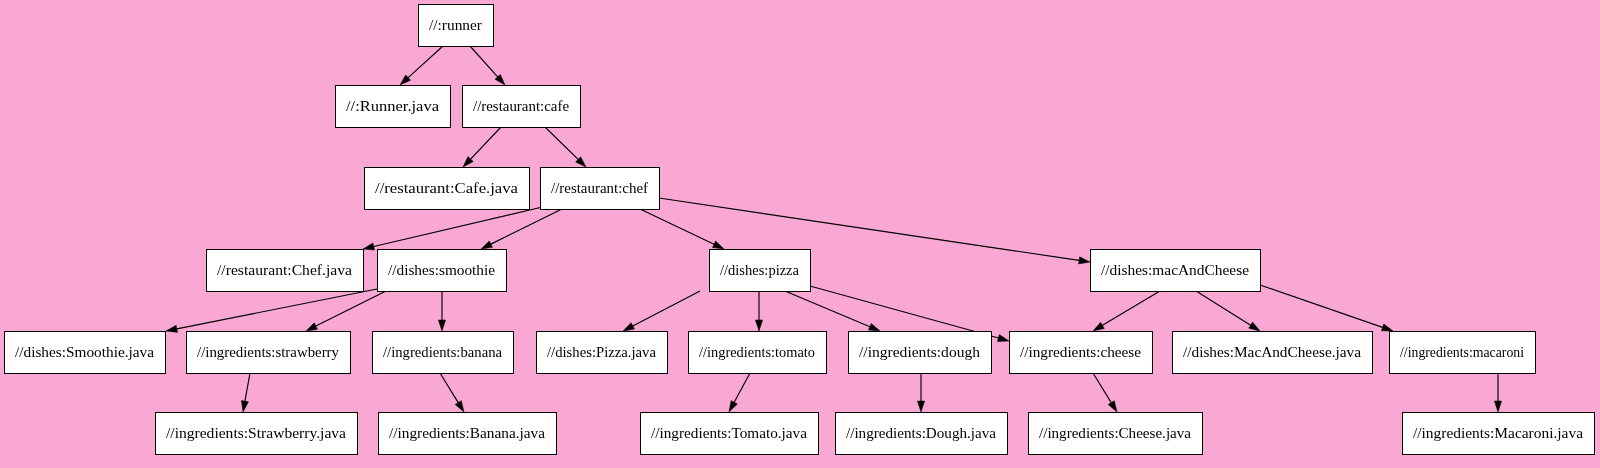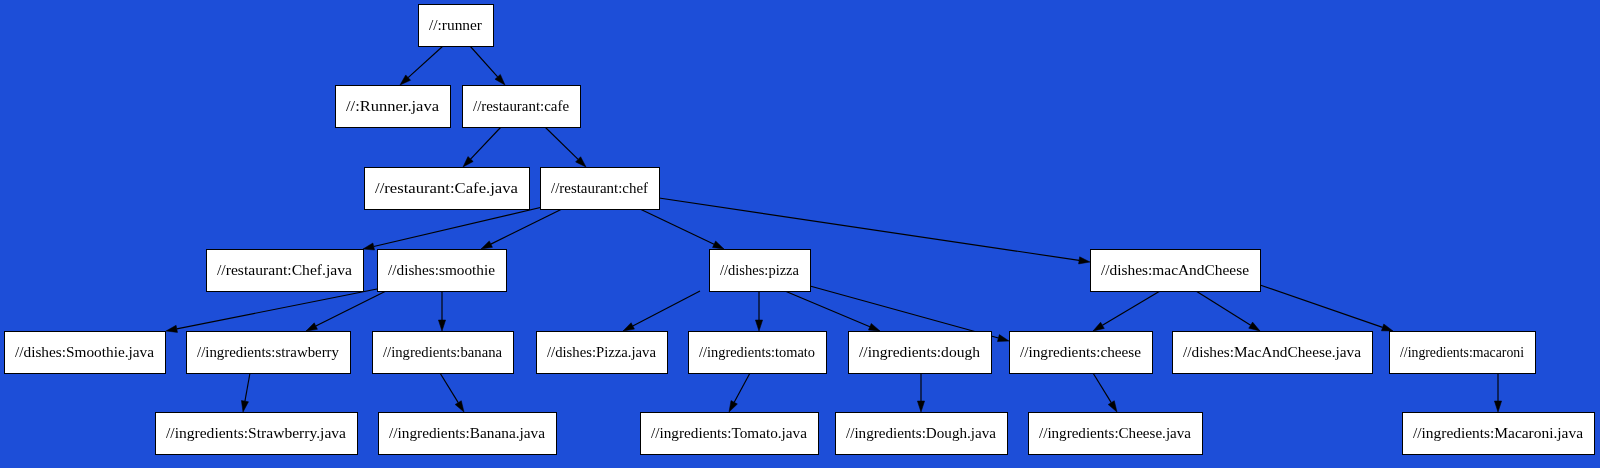--- a/index.html
+++ b/index.html
@@ -8,21 +8,21 @@
     background: #ffffff;
   }
   body {
     font-family: "Liberation Serif", "DejaVu Serif", serif;
   }
   #graph-root {
     position: relative;
     width: 1600px;
     height: 468px;
     overflow: hidden;
-    background: #1d4ed8;
+    background: #f9a8d4;
   }
   svg#graph-canvas {
     display: block;
     width: 1600px;
     height: 468px;
   }
   .node-box {
     fill: #ffffff;
     stroke: #000000;
     stroke-width: 1;

